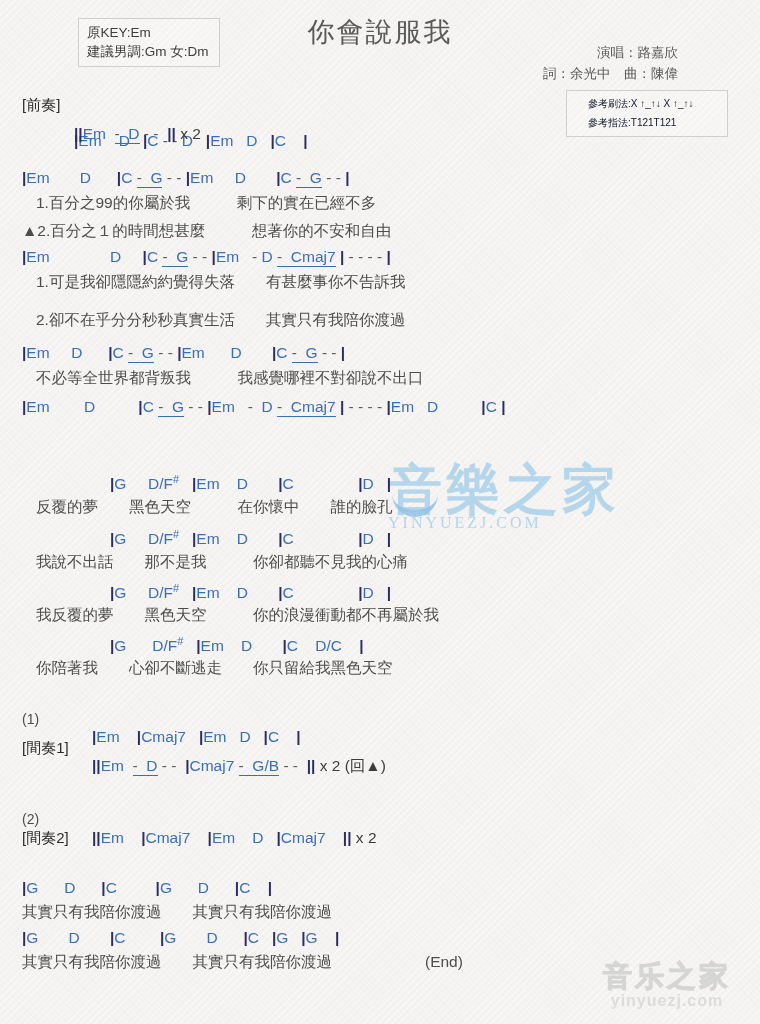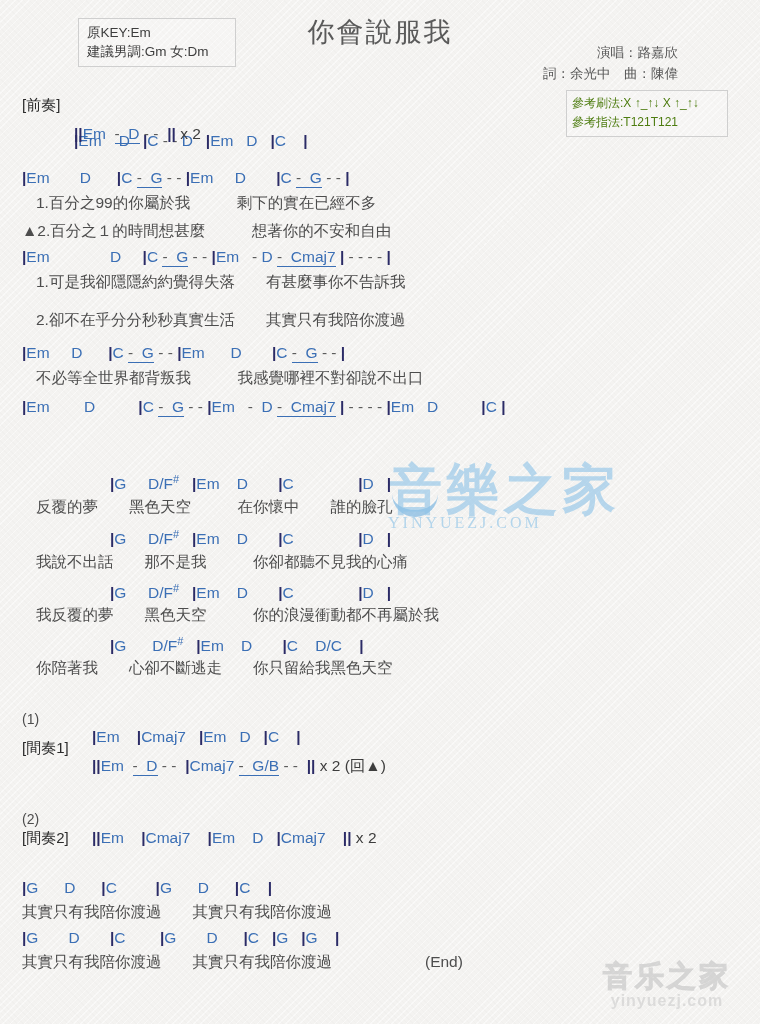--- a/index.html
+++ b/index.html
@@ -14,40 +14,40 @@
     position:absolute;inset:0;pointer-events:none;
     background-image:
       repeating-linear-gradient(45deg, rgba(0,0,0,0.012) 0 1px, transparent 1px 4px),
       repeating-linear-gradient(-45deg, rgba(255,255,255,0.5) 0 1px, transparent 1px 5px);
     z-index:0;
   }
   .sheet{position:absolute;inset:0;z-index:2;}
 
   
   .key-box{
-    position:absolute;left:78px;top:18px;width:158px;
+    position:absolute;left:78px;top:18px;width:142px;
     border:1px solid #cfcfcf;background:rgba(255,255,255,0.22);
     padding:4px 8px 5px 8px;box-sizing:border-box;
     font-size:13.5px;line-height:19px;color:#3d3d3d;
   }
   .song-title{
     position:absolute;left:0;top:14px;width:760px;text-align:center;
     font-size:27px;color:#5a5a5a;letter-spacing:2px;
     font-family:"DejaVu Sans","Liberation Sans",sans-serif;
   }
   .credits{
     position:absolute;right:82px;top:42px;text-align:right;
     font-size:13.5px;line-height:21px;color:#555;
   }
   .credits div{white-space:nowrap;}
   .ref-box{
     position:absolute;left:566px;top:90px;width:162px;
     border:1px solid #cfcfcf;background:rgba(255,255,255,0.22);
-    padding:3px 5px 4px 5px;box-sizing:border-box;
-    font-size:12px;line-height:19px;color:#4d7c0f;white-space:nowrap;
+    padding:3px 5px 4px 21px;box-sizing:border-box;
+    font-size:10px;line-height:19px;color:#0f172a;white-space:nowrap;
   }
 
   
   .body-area{position:absolute;left:0;top:0;width:690px;height:816px;}
   .line{position:absolute;white-space:pre;font-size:15px;line-height:15px;}
   .chordline{color:#3b6fb5;font-size:15.5px;letter-spacing:0px;}
   .chordline .bar{color:#2b2b66;font-weight:bold;}
   .chordline .u{border-bottom:1.5px solid #3b6fb5;padding-bottom:1px;}
   .chordline .sharp{font-size:11px;vertical-align:super;}
   .chordline .dash{color:#5c5c5c;}

